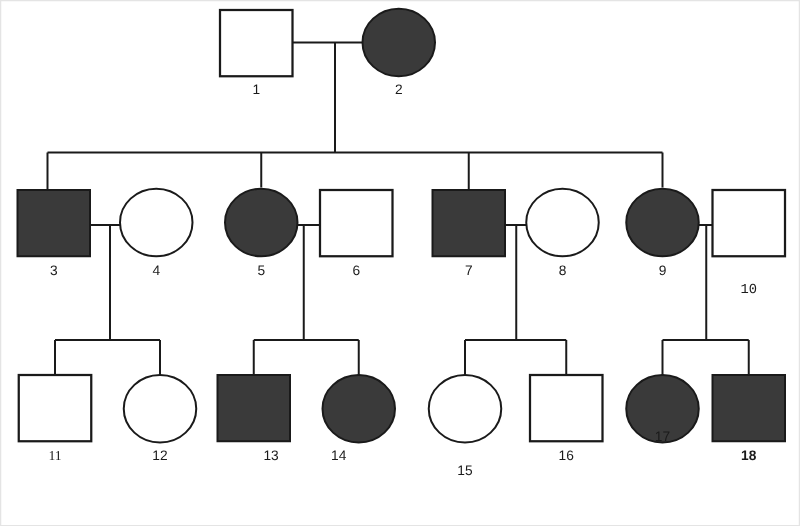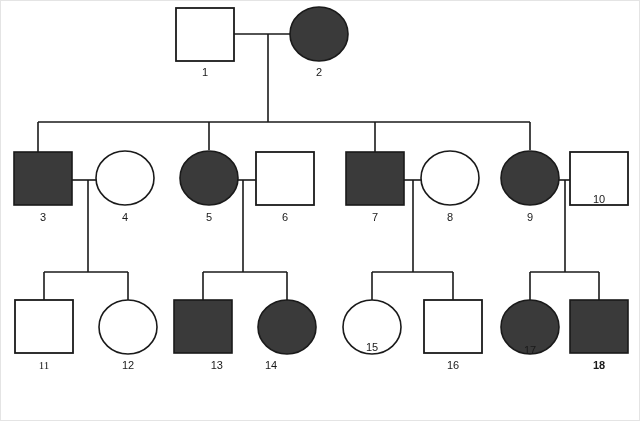--- a/index.html
+++ b/index.html
@@ -116,24 +116,24 @@
   <div class="sym-label" style="left:185px; top:66px;">1</div>
   <div class="sym-label" style="left:299px; top:66px;">2</div>
 
   <div class="sym-label" style="left:23px;  top:211px;">3</div>
   <div class="sym-label" style="left:105px; top:211px;">4</div>
   <div class="sym-label" style="left:189px; top:211px;">5</div>
   <div class="sym-label" style="left:265px; top:211px;">6</div>
   <div class="sym-label" style="left:355px; top:211px;">7</div>
   <div class="sym-label" style="left:430px; top:211px;">8</div>
   <div class="sym-label" style="left:510px; top:211px;">9</div>
-  <div class="sym-label" style="left:579px; top:193px;">10</div>
+  <div class="sym-label" style="left:579px; top:226px;font-family:Liberation Mono, monospace;">10</div>
 
   <div class="sym-label" style="left:24px;  top:359px;font-family:Liberation Serif, serif;">11</div>
   <div class="sym-label" style="left:108px; top:359px;">12</div>
   <div class="sym-label" style="left:183px; top:359px;text-align:right;">13</div>
   <div class="sym-label" style="left:251px; top:359px;">14</div>
-  <div class="sym-label" style="left:352px; top:341px;">15</div>
+  <div class="sym-label" style="left:352px; top:371px;">15</div>
   <div class="sym-label" style="left:433px; top:359px;">16</div>
   <div class="sym-label" style="left:510px; top:344px;">17</div>
   <div class="sym-label" style="left:579px; top:359px;font-weight:bold;">18</div>
 
 </div>
 
 </body></html>

